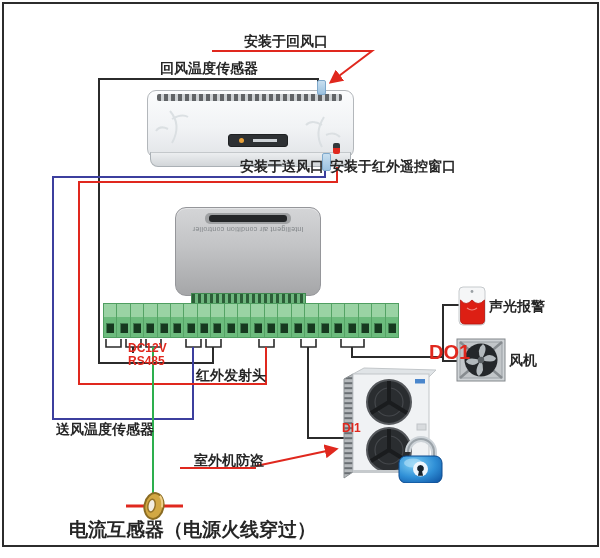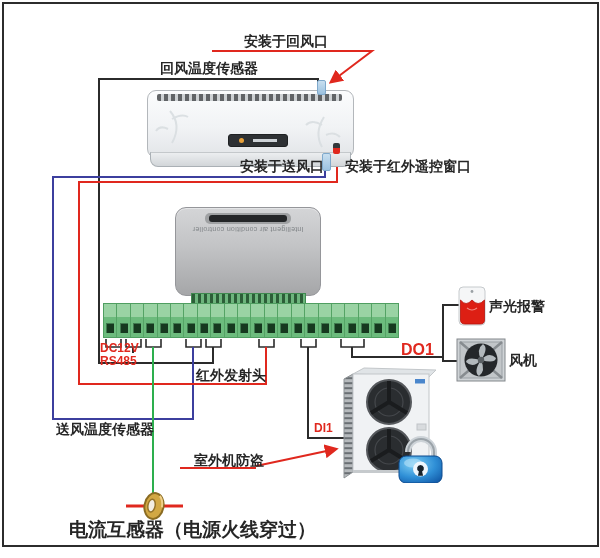--- a/index.html
+++ b/index.html
@@ -3,21 +3,21 @@
 <meta charset="utf-8">
 <style>
   html,body{margin:0;padding:0;background:#fff;}
   .canvas{position:relative;width:600px;height:558px;background:#fff;overflow:hidden;
           font-family:"Liberation Sans",sans-serif;}
   .frame{position:absolute;left:2px;top:2px;width:593px;height:541px;border:2px solid #2c2c2c;}
   .overlay{position:absolute;left:0;top:0;z-index:1;pointer-events:none;}
   .dev{position:absolute;z-index:2;}
   .lbl{position:absolute;z-index:3;color:#262626;font-weight:bold;white-space:nowrap;
        font-size:14px;line-height:1.15;}
-  .lbl.red{color:#e0281e;}
+  .lbl.red{color:#e0281e;padding-left:28px;}
   .lbl.small{font-size:12px;}
   
   .ac-body{position:absolute;left:147px;top:90px;width:205px;height:66px;border-radius:9px;
            background:linear-gradient(#fbfcfd,#f1f3f5 55%,#e2e5e8);border:1px solid #b3b7bb;z-index:2;}
   .ac-vent{position:absolute;left:9px;top:3px;width:185px;height:7px;border-radius:2px;
            background:repeating-linear-gradient(90deg,#46494c 0 4px,#c6cacd 4px 7px);opacity:.85;}
   .ac-display{position:absolute;left:80px;top:43px;width:58px;height:11px;border-radius:3px;
               background:#2e3134;border:1px solid #1f2123;}
   .ac-display i{position:absolute;left:10px;top:3px;width:5px;height:5px;border-radius:50%;background:#e8a13a;}
   .ac-display b{position:absolute;left:24px;top:4px;width:24px;height:3px;background:#cdd2d6;}
@@ -250,24 +250,24 @@
     <g transform="rotate(10 29 17)">
       <ellipse cx="29" cy="17" rx="9.5" ry="13" fill="#d2a844" stroke="#8a6b22" stroke-width="2"></ellipse>
       <ellipse cx="26.5" cy="17" rx="3.6" ry="6.5" fill="#f3eee3" stroke="#96742a" stroke-width="1.5"></ellipse>
       <path d="M33,6 a10,13 0 0 1 4,11" stroke="#f0d089" stroke-width="2" fill="none"></path>
     </g>
   </svg>
 
   <div class="lbl" style="left:160px;top:60px;">回风温度传感器</div>
   <div class="lbl" style="left:244px;top:33px;">安装于回风口</div>
   <div class="lbl" style="left:240px;top:158px;">安装于送风口</div>
-  <div class="lbl" style="left:345px;top:158px;">安装于红外遥控窗口</div>
+  <div class="lbl" style="left:330px;top:158px;">安装于红外遥控窗口</div>
   <div class="lbl red small" style="left:100px;top:342px;">DC12V</div>
   <div class="lbl red small" style="left:100px;top:355px;">RS485</div>
   <div class="lbl" style="left:196px;top:367px;">红外发射头</div>
   <div class="lbl" style="left:56px;top:421px;">送风温度传感器</div>
-  <div class="lbl red" style="left:401px;top:341px;font-size:16px;">DO1</div>
+  <div class="lbl red" style="left:401px;top:341px;font-size:20px;">DO1</div>
   <div class="lbl red" style="left:314px;top:422px;font-size:12px;">DI1</div>
   <div class="lbl" style="left:489px;top:298px;">声光报警</div>
   <div class="lbl" style="left:509px;top:352px;">风机</div>
   <div class="lbl" style="left:194px;top:452px;">室外机防盗</div>
   <div class="lbl" style="left:69px;top:519px;font-size:19px;">电流互感器（电源火线穿过）</div>
 </div>
 
 </body></html>

